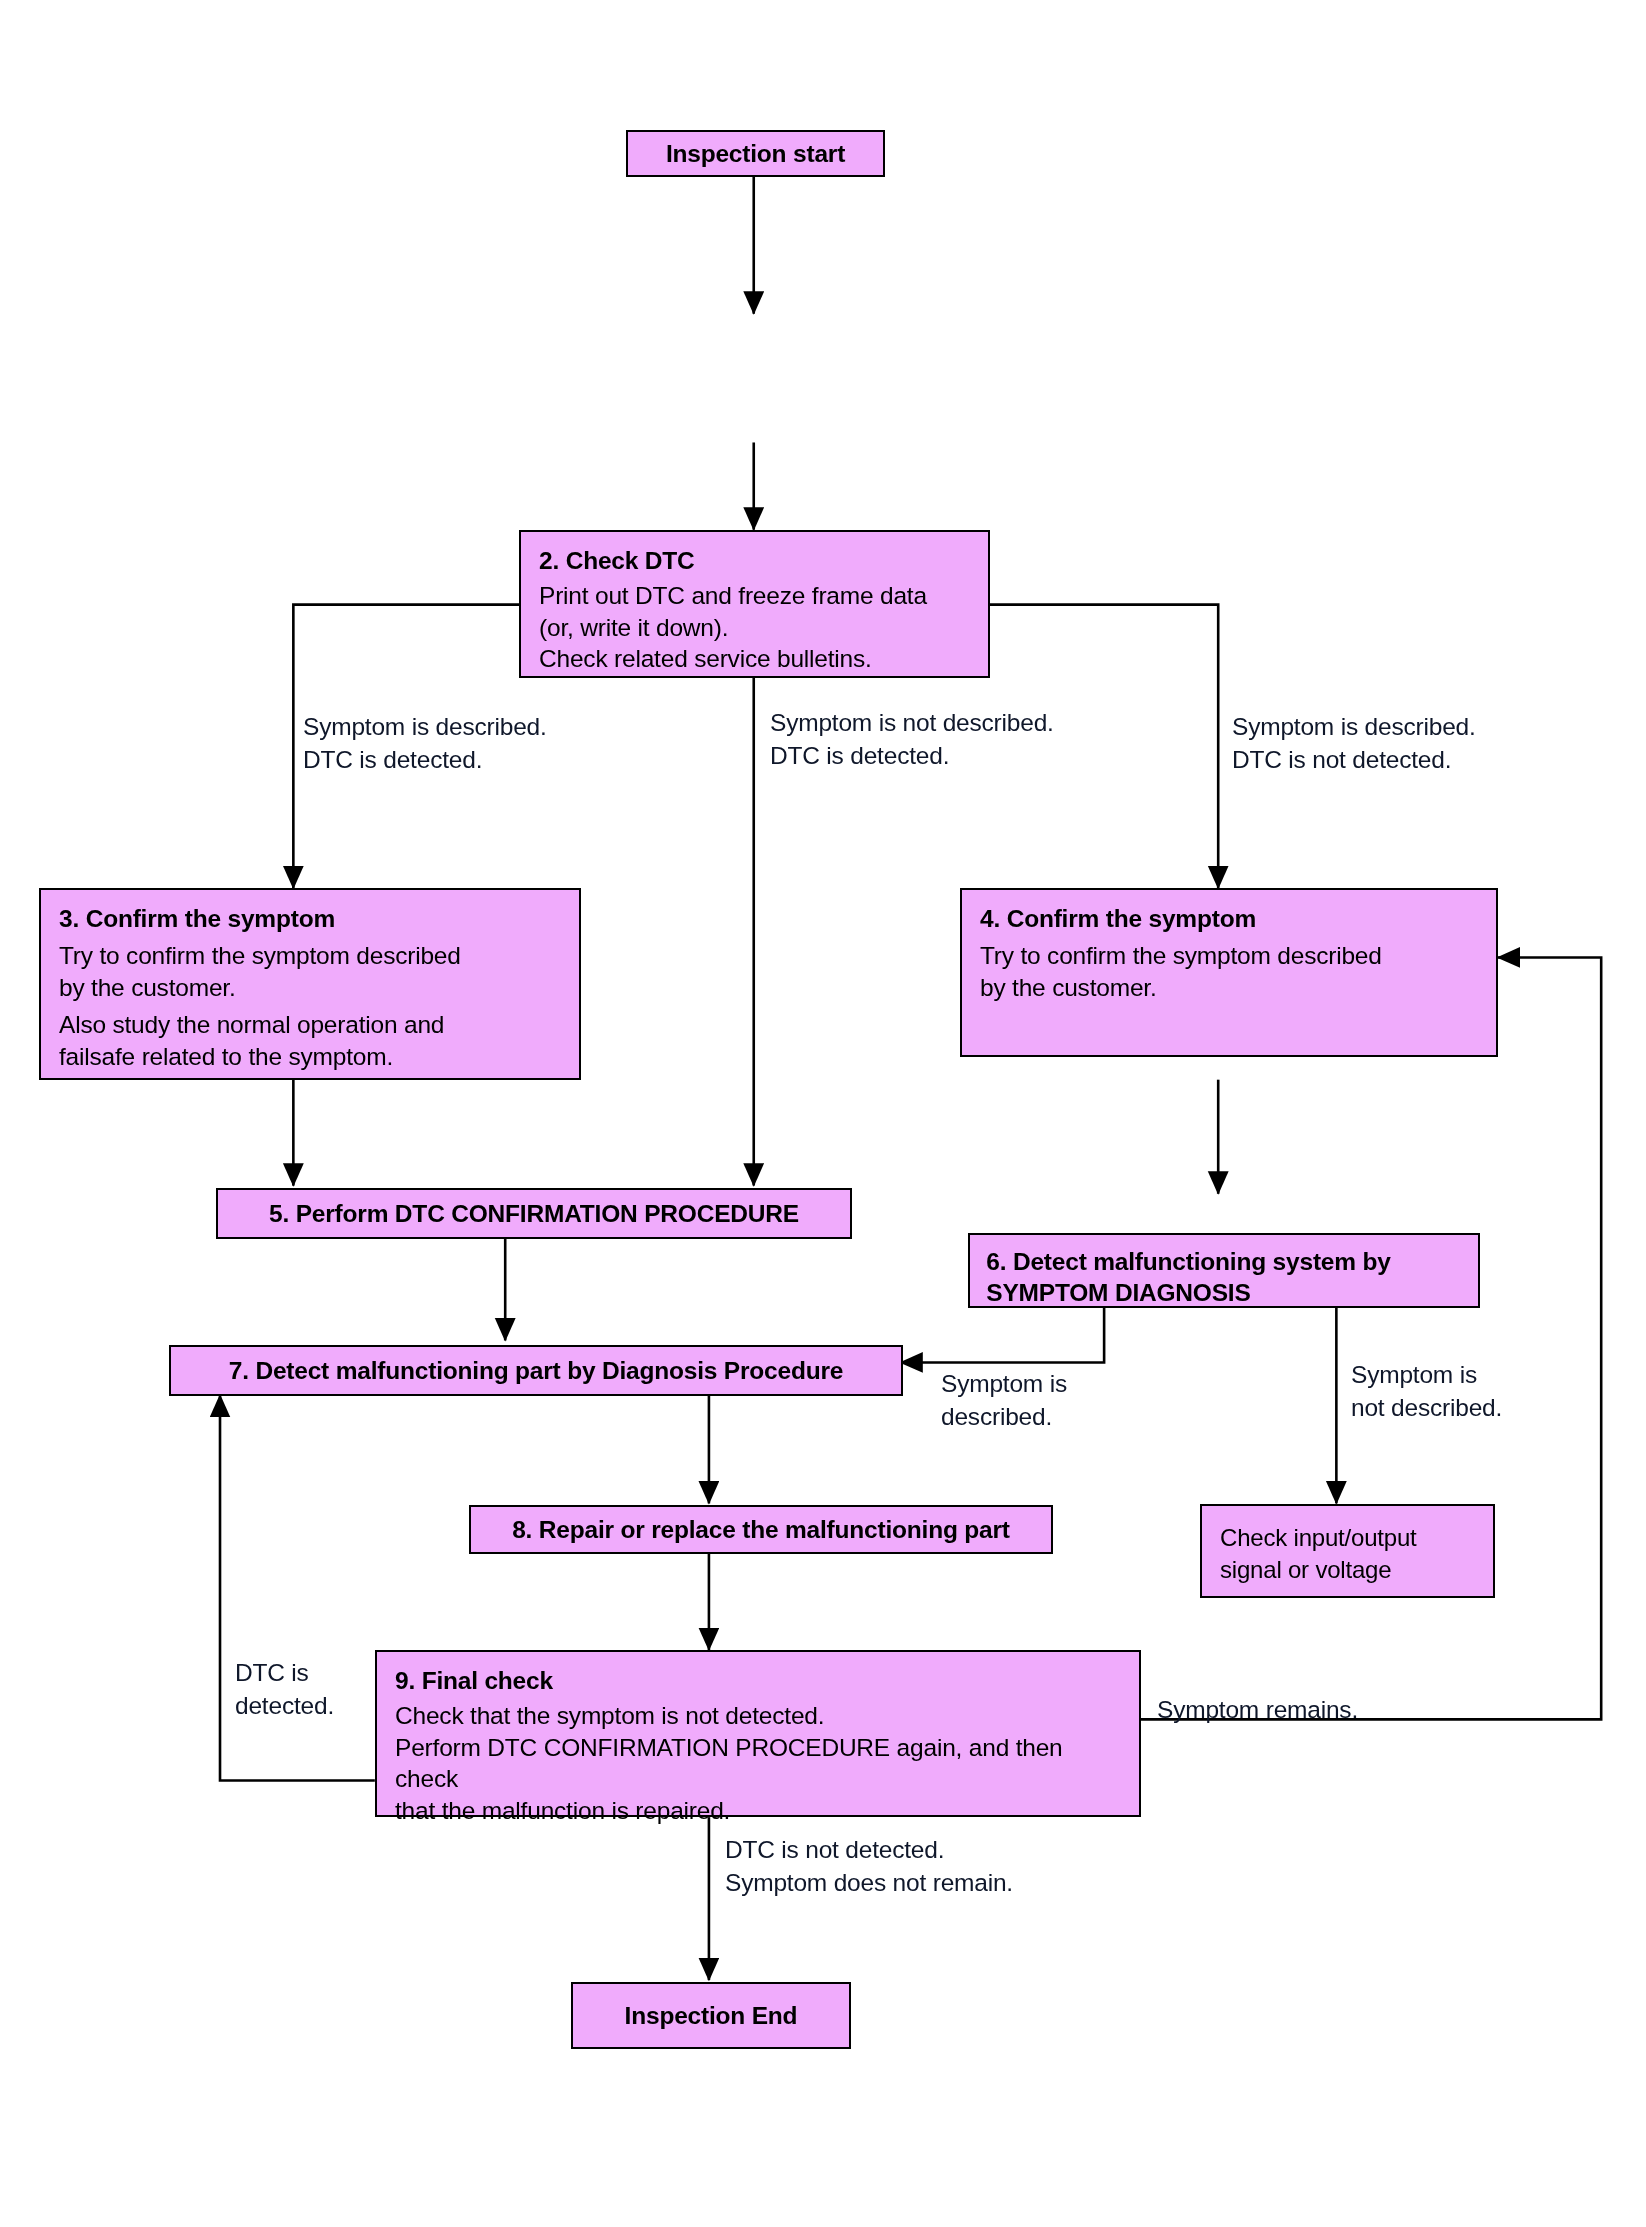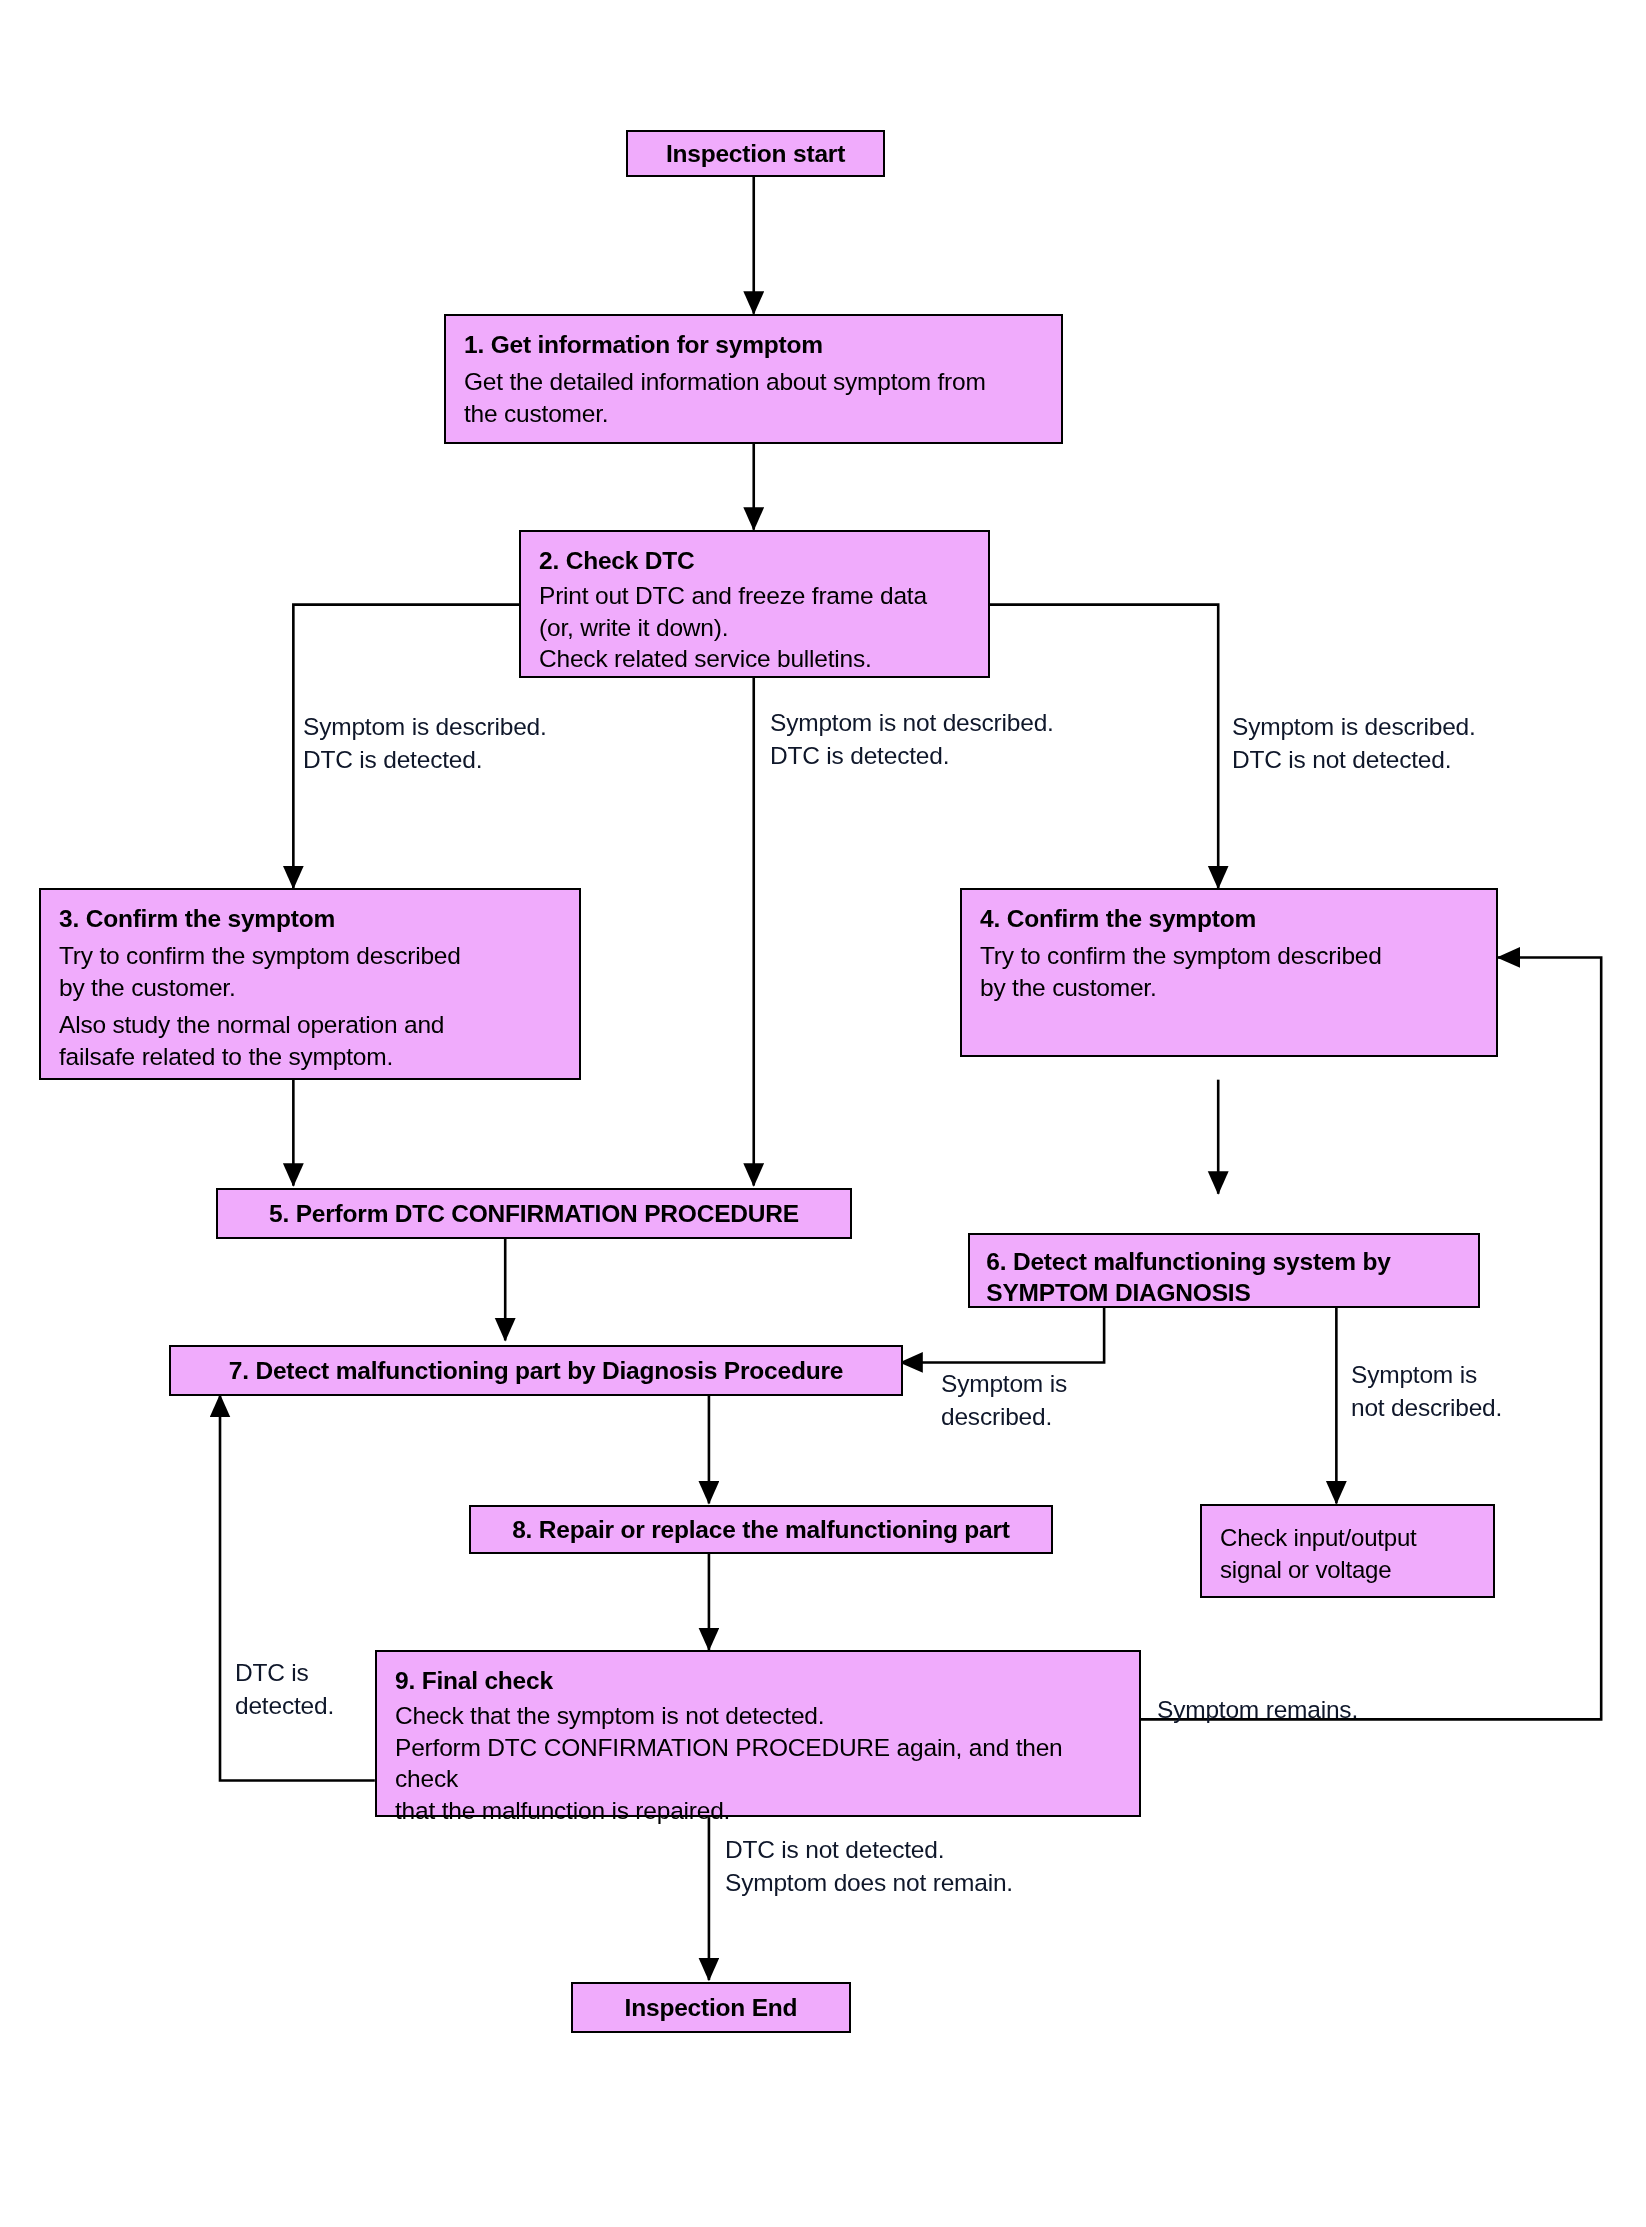--- a/index.html
+++ b/index.html
@@ -117,27 +117,20 @@
       <path d="M870,2230 L870,2430" marker-end="url(#ah)"></path>
     </g>
   </svg>
 
   <div class="node center" style="left:626px; top:130px; width:259px; height:47px;">
     <div class="inner">
       <div class="ttl">Inspection start</div>
     </div>
   </div>
 
-  <div class="node" style="left:444px; top:314px; width:619px; height:130px;">
-    <div class="inner">
-      <div class="ttl">1. Get information for symptom</div>
-      <div class="bdy">Get the detailed information about symptom from
-the customer.</div>
-    </div>
-  </div>
 
   <div class="node" style="left:519px; top:530px; width:471px; height:148px;">
     <div class="inner">
       <div class="ttl">2. Check DTC</div>
       <div class="bdy tight">Print out DTC and freeze frame data
 (or, write it down).
 Check related service bulletins.</div>
     </div>
   </div>
 
@@ -200,21 +193,21 @@
 
   <div class="node" style="left:375px; top:1650px; width:766px; height:167px;">
     <div class="inner" style="padding:13px 18px;">
       <div class="ttl">9. Final check</div>
       <div class="bdy tight">Check that the symptom is not detected.
 Perform DTC CONFIRMATION PROCEDURE again, and then check
 that the malfunction is repaired.</div>
     </div>
   </div>
 
-  <div class="node center" style="left:571px; top:1982px; width:280px; height:51px;">
+  <div class="node center" style="left:571px; top:1982px; width:280px; height:67px;">
     <div class="inner">
       <div class="ttl">Inspection End</div>
     </div>
   </div>
 
   <div class="edge-label" style="left:941px; top:1368px;">Symptom is
 described.</div>
   <div class="edge-label" style="left:1351px; top:1359px;">Symptom is
 not described.</div>
   <div class="edge-label" style="left:235px; top:1657px;">DTC is

